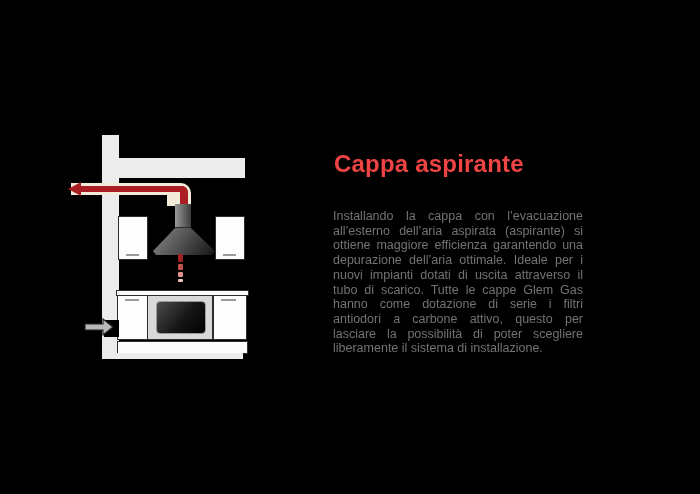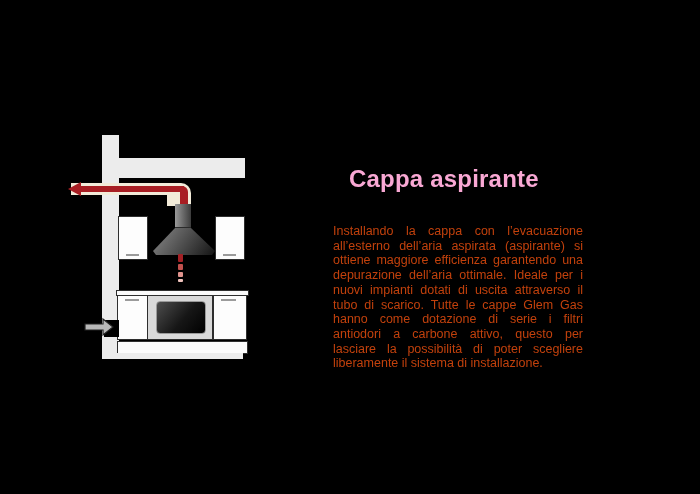--- a/index.html
+++ b/index.html
@@ -28,22 +28,22 @@
   
   .counter{left:116px;top:290px;width:131px;height:4px;background:#fbfbfb;border:1px solid #2e2e2e;}
   .oven-panel{left:147px;top:295px;width:66px;height:45px;background:#d9d9d9;border:1px solid #2e2e2e;box-sizing:border-box;}
   .oven-glass{position:absolute;left:8px;top:5px;width:48px;height:31px;border-radius:4px;
     background:linear-gradient(130deg,#4d4d4d 0%,#161616 55%,#000 100%);border:1px solid #9a9a9a;}
   .plinth{left:117px;top:341px;width:129px;height:11px;background:#fbfbfb;border:1px solid #2e2e2e;}
   .floor{left:102px;top:353px;width:141px;height:6px;background:#ececec;}
   .notch{left:104px;top:320px;width:15px;height:17px;background:#000;}
   
   #text-col{position:absolute;left:333px;top:149px;width:250px;color:#d4d4d4;}
-  #text-col h1{margin:16px;font-size:24px;line-height:28px;font-weight:700;color:#f9a8d4;letter-spacing:.2px;}
-  #text-col p{margin:31px 0 0 0;font-size:12.5px;line-height:14.7px;text-align:justify;text-justify:inter-word;color:#c2410c;}
+  #text-col h1{margin:1px;font-size:24px;line-height:28px;font-weight:700;color:#ef4444;letter-spacing:.2px;}
+  #text-col p{margin:31px 0 0 0;font-size:12.5px;line-height:14.7px;text-align:justify;text-justify:inter-word;color:#737373;}
 </style>
 </head>
 <body>
 
 <div id="slide">
 
   <div>
 
     <div class="abs wall" style="left:102px;top:135px;width:17px;height:224px;"></div>
     <div class="abs wall" style="left:102px;top:158px;width:143px;height:20px;"></div>

